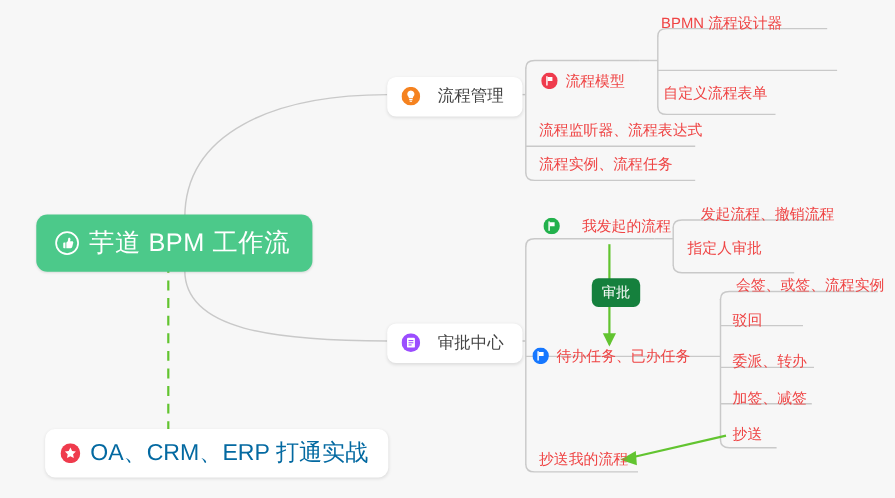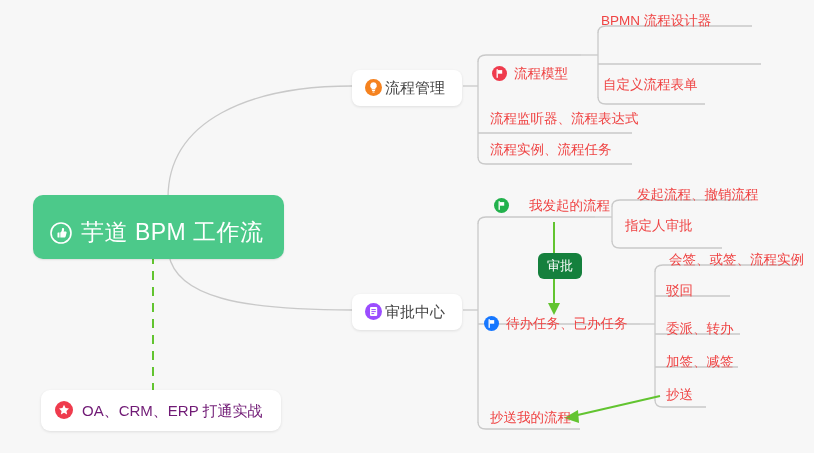--- a/index.html
+++ b/index.html
@@ -11,31 +11,31 @@
   }
   #canvas{position:relative;width:814px;height:453px;}
   svg.wires{position:absolute;left:0;top:0;width:814px;height:453px;pointer-events:none;}
 
   
   .root-node{
     position:absolute;
     display:flex;align-items:center;gap:9px;
     background:#4cc98a;
     border-radius:10px;
-    padding:26px 20px 15px 17px;
+    padding:14px 20px 15px 17px;
     box-shadow:0 1px 2px rgba(0,0,0,.10);
   }
   .root-label{
     color:#ffffff;font-size:23px;letter-spacing:.5px;white-space:nowrap;line-height:1;
   }
 
   
   .branch-node{
     position:absolute;
-    display:flex;align-items:center;gap:3px;
+    display:flex;align-items:center;gap:16px;
     background:#ffffff;
     border-radius:8px;
     padding:9px 17px 10px 13px;
     box-shadow:0 1px 3px rgba(0,0,0,.10);
   }
   .branch-label{color:#444;font-size:15px;white-space:nowrap;line-height:1;}
 
   
   .leaf{
     position:absolute;
@@ -47,21 +47,21 @@
 
   
   .note-card{
     position:absolute;
     display:flex;align-items:center;gap:9px;
     background:#ffffff;
     border-radius:9px;
     padding:11px 18px 12px 14px;
     box-shadow:0 1px 3px rgba(0,0,0,.10);
   }
-  .note-label{color:#701a75;font-size:15px;white-space:nowrap;line-height:1;}
+  .note-label{color:#0369a1;font-size:21px;white-space:nowrap;line-height:1;}
 
   
   .green-tag{
     position:absolute;
     background:#15803d;
     border-radius:6px;
     color:#fff;font-size:13px;
     padding:6px 9px 7px;
     line-height:1;
     white-space:nowrap;

